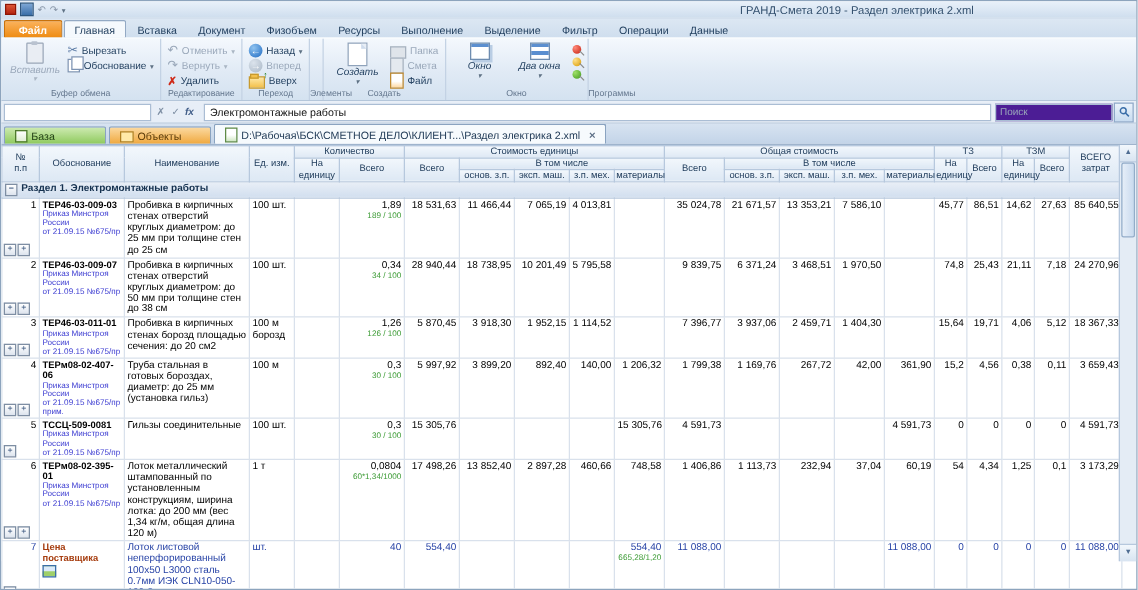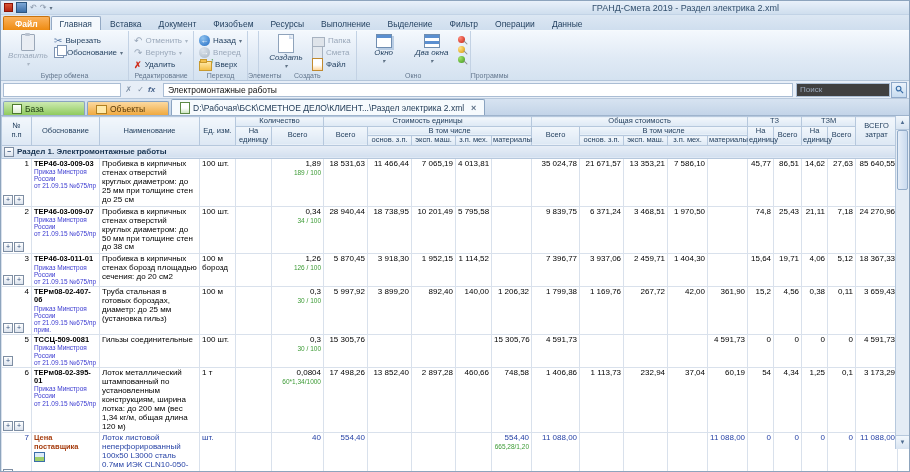--- a/index.html
+++ b/index.html
@@ -69,21 +69,21 @@
     linear-gradient(#2b50a8,#2b50a8) 11px 11px/3px 3px no-repeat;}
   .bigbtn .lbl2{white-space:normal;}
 
   
   .formulabar{height:17px;background:#e7eef7;border-bottom:1px solid #b9c9dc;display:flex;align-items:center;padding:0 2px;gap:3px;}
   .namebox{width:116px;height:12px;background:#fff;border:1px solid #aabdd4;}
   .fbtn{font-size:8px;color:#7d8ea3;width:9px;text-align:center;}
   .fx{font-style:italic;font-weight:bold;color:#44608a;font-size:8px;width:12px;}
   .formula-input{flex:1;height:12px;background:#fff;border:1px solid #aabdd4;font-size:8.5px;color:#111;padding:0 4px;display:flex;align-items:center;}
   .searchwrap{display:flex;align-items:center;gap:1px;}
-  .search{width:86px;height:12px;background:#404040;border:1px solid #aabdd4;color:#9aa8bb;font-size:8px;display:flex;align-items:center;padding:0 3px;}
+  .search{width:86px;height:12px;background:#4c1d95;border:1px solid #aabdd4;color:#9aa8bb;font-size:8px;display:flex;align-items:center;padding:0 3px;}
   .searchbtn{width:14px;height:14px;background:linear-gradient(#eaf2fb,#c8dcf0);border:1px solid #8fa9c9;display:flex;align-items:center;justify-content:center;}
 
   
   .doctabs{height:16px;background:linear-gradient(#d7e3f1,#c3d4e8);display:flex;align-items:flex-end;gap:2px;padding-left:2px;border-bottom:1px solid #9fb4cd;}
   .dtab{font-size:8.5px;padding:2px 8px 1px;border:1px solid #8aa3c0;border-bottom:none;border-radius:2px 2px 0 0;display:flex;align-items:center;gap:3px;white-space:nowrap;cursor:default;margin-top:44px;}
   .dtab.base{background:linear-gradient(#cdeab1,#8fca5e);color:#1e3c12;width:64px;}
   .dtab.objects{background:linear-gradient(#fbd9a0,#f0a93f);color:#5a3a08;width:64px;}
   .dtab.doc{background:#f6fafd;color:#223c58;}
   .minigrid{width:8px;height:8px;background:linear-gradient(#fff,#dfeed2);border:1px solid #4e7a2e;display:inline-block;}
   .minifolder{width:9px;height:7px;background:#ffe9a8;border:1px solid #b07f20;display:inline-block;}

